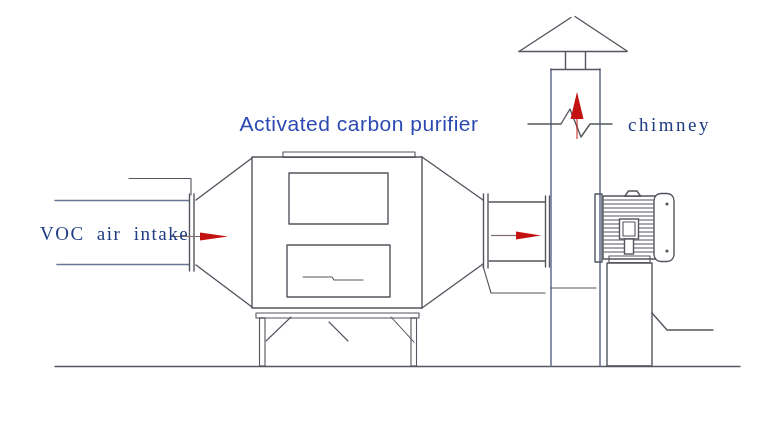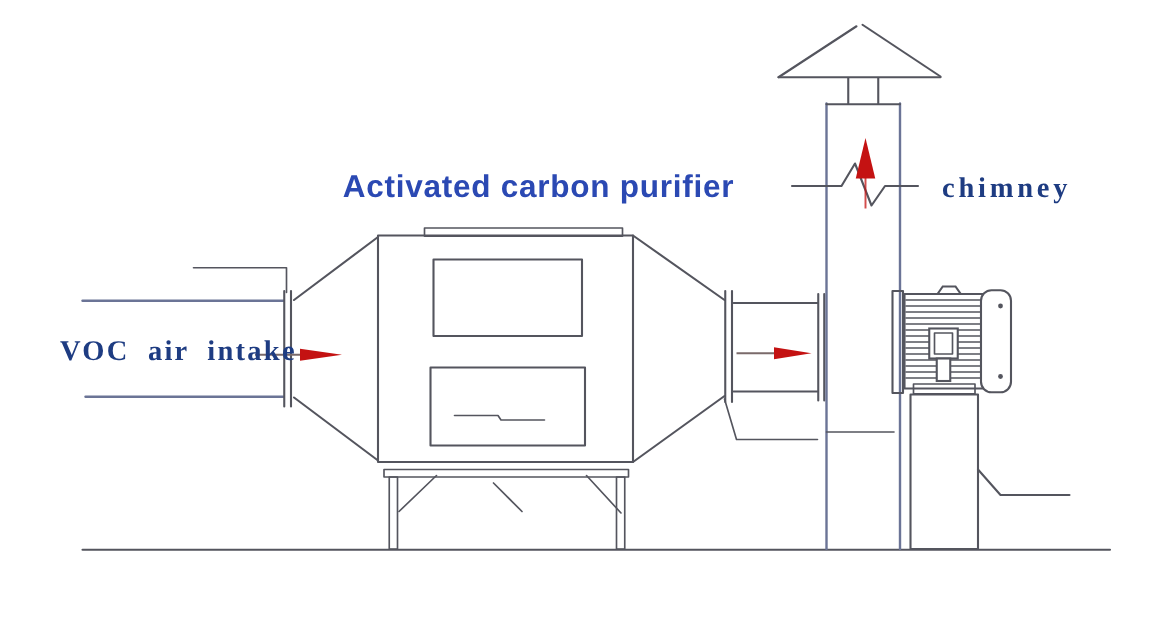--- a/index.html
+++ b/index.html
@@ -6,21 +6,20 @@
   body {
     background: var(--background, #ffffff);
     font-family: "Liberation Sans", sans-serif;
   }
   .stage {
     position: relative;
     width: 783px;
     height: 368px;
     background: var(--background, #ffffff);
     overflow: hidden;
-    font-weight: bold;
   }
   svg { display: block; }
 
   
   .ln {
     fill: none;
     stroke: var(--line, #54555e);
     stroke-width: 1.4;
     stroke-linecap: round;
     stroke-linejoin: round;

